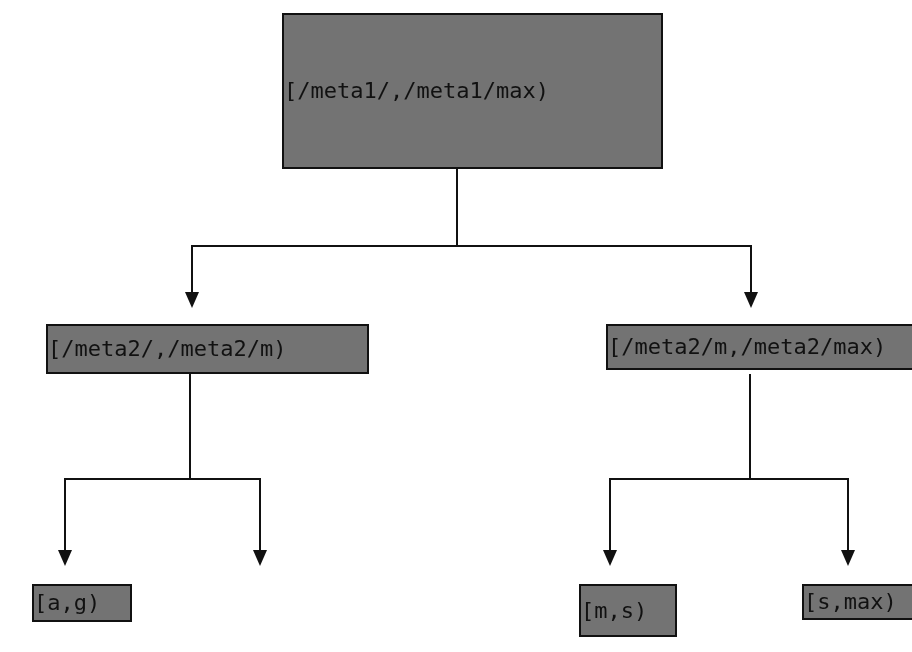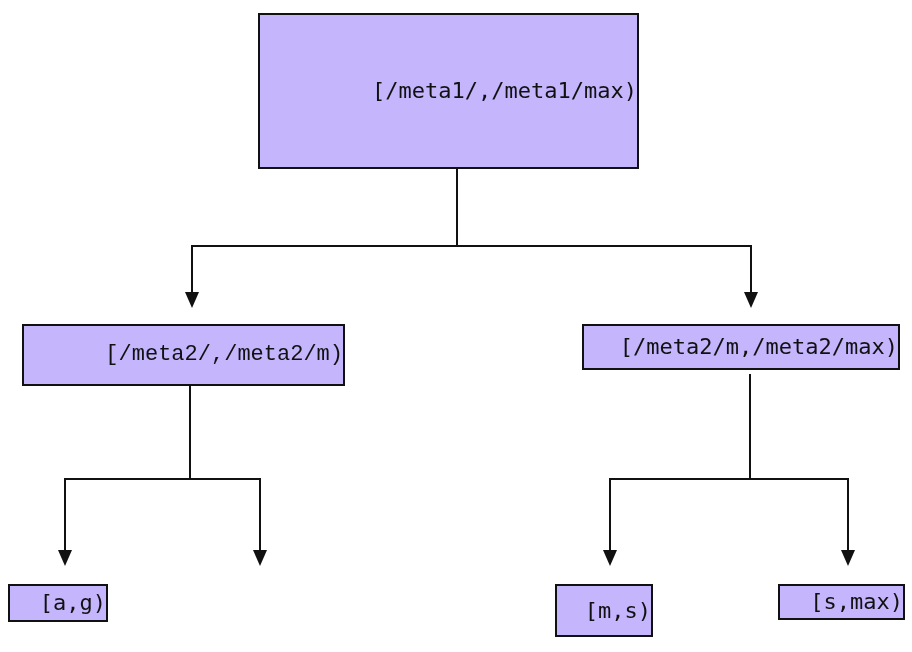--- a/index.html
+++ b/index.html
@@ -19,31 +19,32 @@
     position: absolute;
     left: 0;
     top: 0;
     width: 912px;
     height: 652px;
   }
   .node {
     position: absolute;
     box-sizing: border-box;
     border: 2px solid #111111;
-    background: #c4b5fd;
+    background: #737373;
     color: #111111;
     display: flex;
     align-items: center;
-    justify-content: flex-end;
+    justify-content: flex-start;
     font-size: 22px;
     line-height: 1;
     white-space: nowrap;
+    margin-left: 24px;
   }
   .node-root  { left: 258px; top: 13px;  width: 381px; height: 156px; }
-  .node-l     { left: 22px;  top: 324px; width: 323px; height: 62px; font-family: Liberation Mono, monospace; }
+  .node-l     { left: 22px;  top: 324px; width: 323px; height: 50px; }
   .node-r     { left: 582px; top: 324px; width: 318px; height: 46px; }
   .node-ll    { left: 8px;   top: 584px; width: 100px; height: 38px; }
   .node-lr    { left: 203px; top: 584px; width: 100px; height: 53px; }
   .node-rl    { left: 555px; top: 584px; width: 98px;  height: 53px; }
   .node-rr    { left: 778px; top: 584px; width: 127px; height: 36px; }
 </style>
 </head>
 <body>
 
 <div class="canvas">

